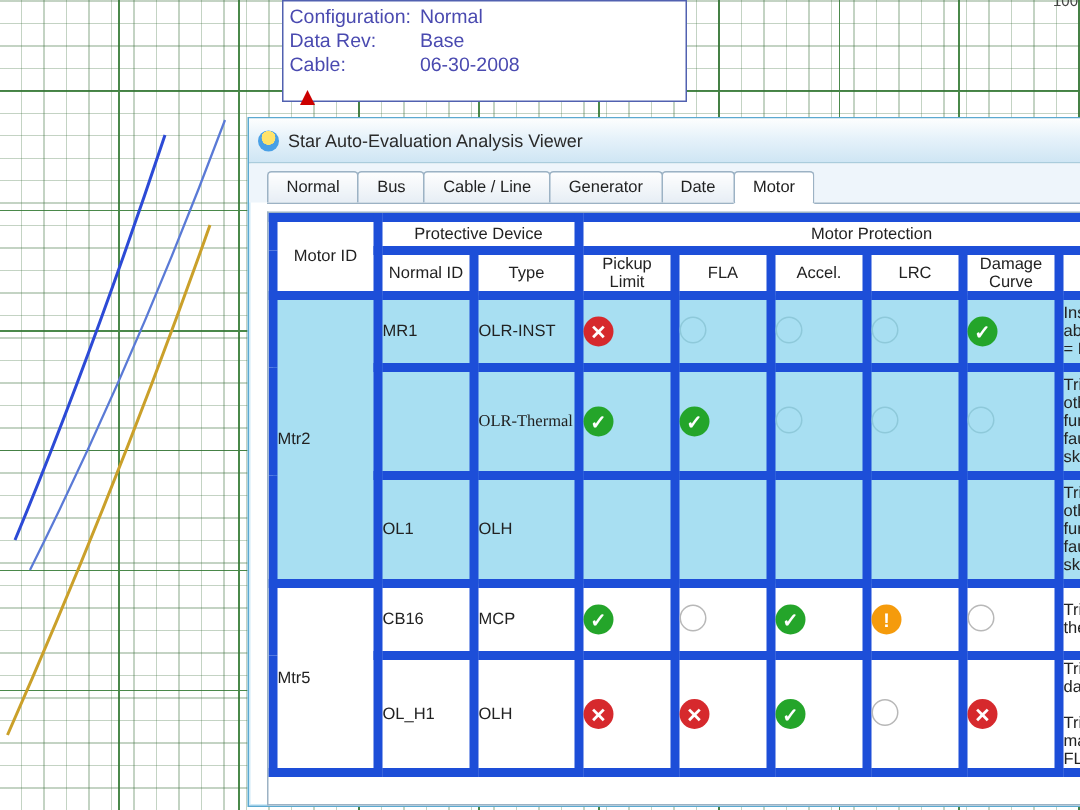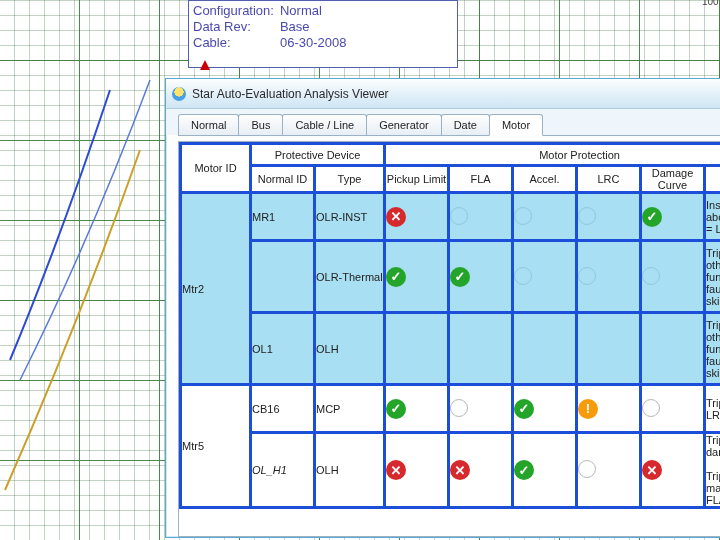--- a/index.html
+++ b/index.html
@@ -16,21 +16,21 @@
 
 .win{position:absolute;left:165px;top:78px;width:570px;height:460px;border:1px solid #5ba9d0;background:#fff;box-shadow:0 0 0 1px #cfeaf7 inset}
 .titlebar{height:30px;background:linear-gradient(#fdfefe,#e6f2fa 45%,#cfe6f4);border-bottom:1px solid #aaccdc;display:flex;align-items:center;gap:6px;padding:0 6px;color:#2a2a2a}
 .titlebar .ico{width:14px;height:14px;background:radial-gradient(circle at 50% 35%,#ffe36a 0 40%,#49a0e6 41% 100%);border-radius:50%}
 .tabs{display:flex;align-items:flex-end;height:26px;padding:4px 12px 0 12px;background:#eef5fb}
 .tab{padding:4px 12px;border:1px solid #9cb2c4;border-bottom:none;background:linear-gradient(#fefefe,#e7eef5);margin-right:-1px;border-radius:3px 3px 0 0;font-size:11px;color:#222;cursor:pointer;position:relative}
 .tab.active{background:#fff;border-bottom:1px solid #fff;top:1px;z-index:2}
 .tabbar-bottom{height:1px;background:#9cb2c4;margin:0 12px}
 .grid-wrap{position:absolute;left:12px;top:62px;right:0;bottom:0;border:1px solid #9cb2c4;border-right:none;background:#fff;overflow:hidden}
 table.g{border-collapse:collapse;width:100%;table-layout:fixed}
-.g th,.g td{border:3px solid #1d4ed8;padding:0;font-weight:normal;color:#222}
+.g th,.g td{border:6px solid #1d4ed8;padding:0;font-weight:normal;color:#222}
 .g th{background:#fff;font-size:11px}
 .hrow1 th{height:22px}
 .hrow2 th{height:22px}
 .g td{height:48px;font-size:11px;vertical-align:middle}
 .g tr.blue td{background:#a8dff2}
 .g td.motor{background:#fff;vertical-align:middle}
 .g tr.blue td.motor{background:#a8dff2}
 .desc{font-size:10px;text-align:left;padding:2px 0 2px 4px;line-height:12px;color:#222}
 .icon{display:inline-flex;width:20px;height:20px;border-radius:50%;align-items:center;justify-content:center;font-weight:bold;font-size:13px}
 .ok{background:#24a52a;color:#fff}
@@ -130,21 +130,21 @@
             <td>OLR-INST</td>
             <td><span class="icon bad">✕</span></td>
             <td><span class="none"></span></td>
             <td><span class="none"></span></td>
             <td><span class="none"></span></td>
             <td><span class="icon ok">✓</span></td>
             <td class="desc">Inst. Pickup above max A = LRC x</td>
           </tr>
           <tr class="blue">
             <td style="height: 72px;"></td>
-            <td style="height: 72px;">OLR-Thermal</td>
+            <td style="height: 72px; font-family: Liberation Serif, serif;">OLR-Thermal</td>
             <td style="height: 72px;"><span class="icon ok">✓</span></td>
             <td style="height: 72px;"><span class="icon ok">✓</span></td>
             <td style="height: 72px;"><span class="none"></span></td>
             <td style="height: 72px;"><span class="none"></span></td>
             <td style="height: 72px;"><span class="none"></span></td>
             <td class="desc" style="height: 72px;">Trip curve other protec functions o fault curren skipped</td>
           </tr>
           <tr class="blue">
             <td style="height: 72px;">OL1</td>
             <td style="height: 72px;">OLH</td>
@@ -160,21 +160,21 @@
             <td>CB16</td>
             <td>MCP</td>
             <td><span class="icon ok">✓</span></td>
             <td><span class="none"></span></td>
             <td><span class="icon ok">✓</span></td>
             <td><span class="icon warn">!</span></td>
             <td><span class="none"></span></td>
             <td class="desc">Trip curve the LRC c</td>
           </tr>
           <tr>
-            <td style="height: 72px; font-style: italic;">OL_H1</td>
+            <td style="height: 72px;">OL_H1</td>
             <td style="height: 72px;">OLH</td>
             <td style="height: 72px;"><span class="icon bad">✕</span></td>
             <td style="height: 72px;"><span class="icon bad">✕</span></td>
             <td style="height: 72px;"><span class="icon ok">✓</span></td>
             <td style="height: 72px;"><span class="none"></span></td>
             <td style="height: 72px;"><span class="icon bad">✕</span></td>
             <td class="desc" style="height: 72px;">Trip curve damage cu<br><br>TripAmps max. limit FLA x 115</td>
           </tr>
         </tbody>
     </table>

